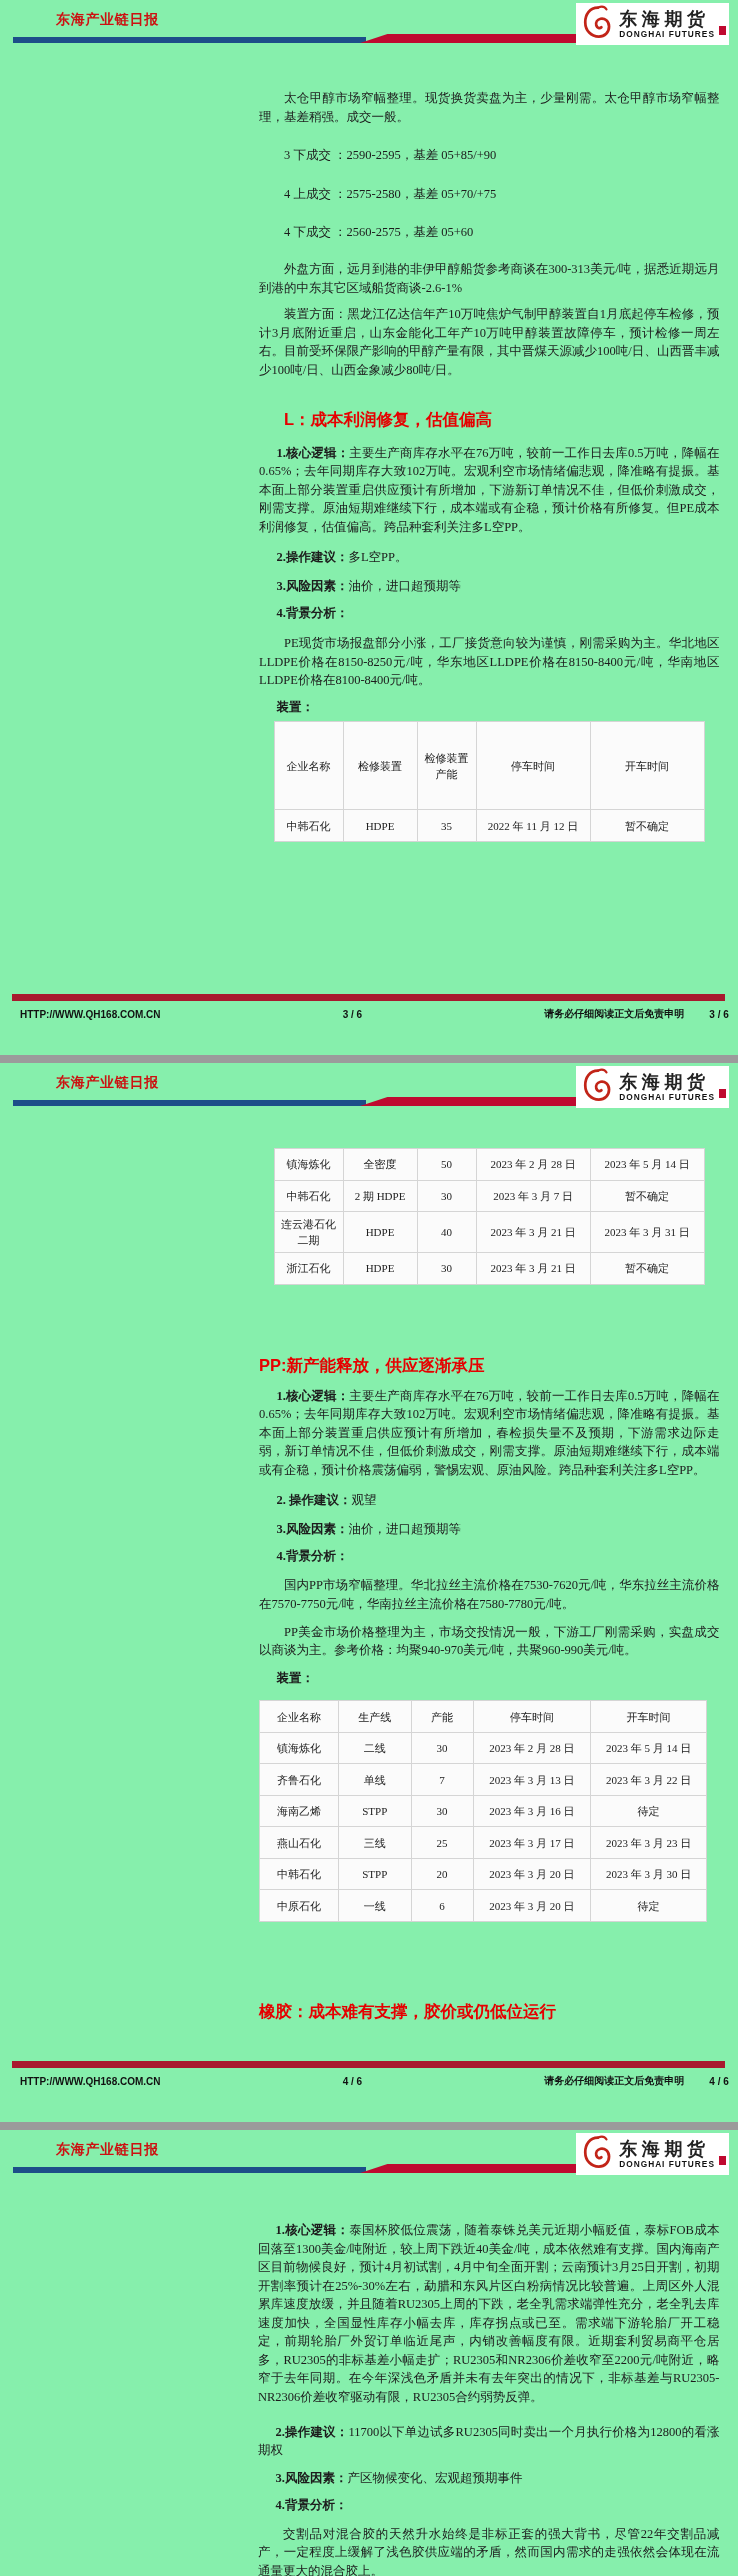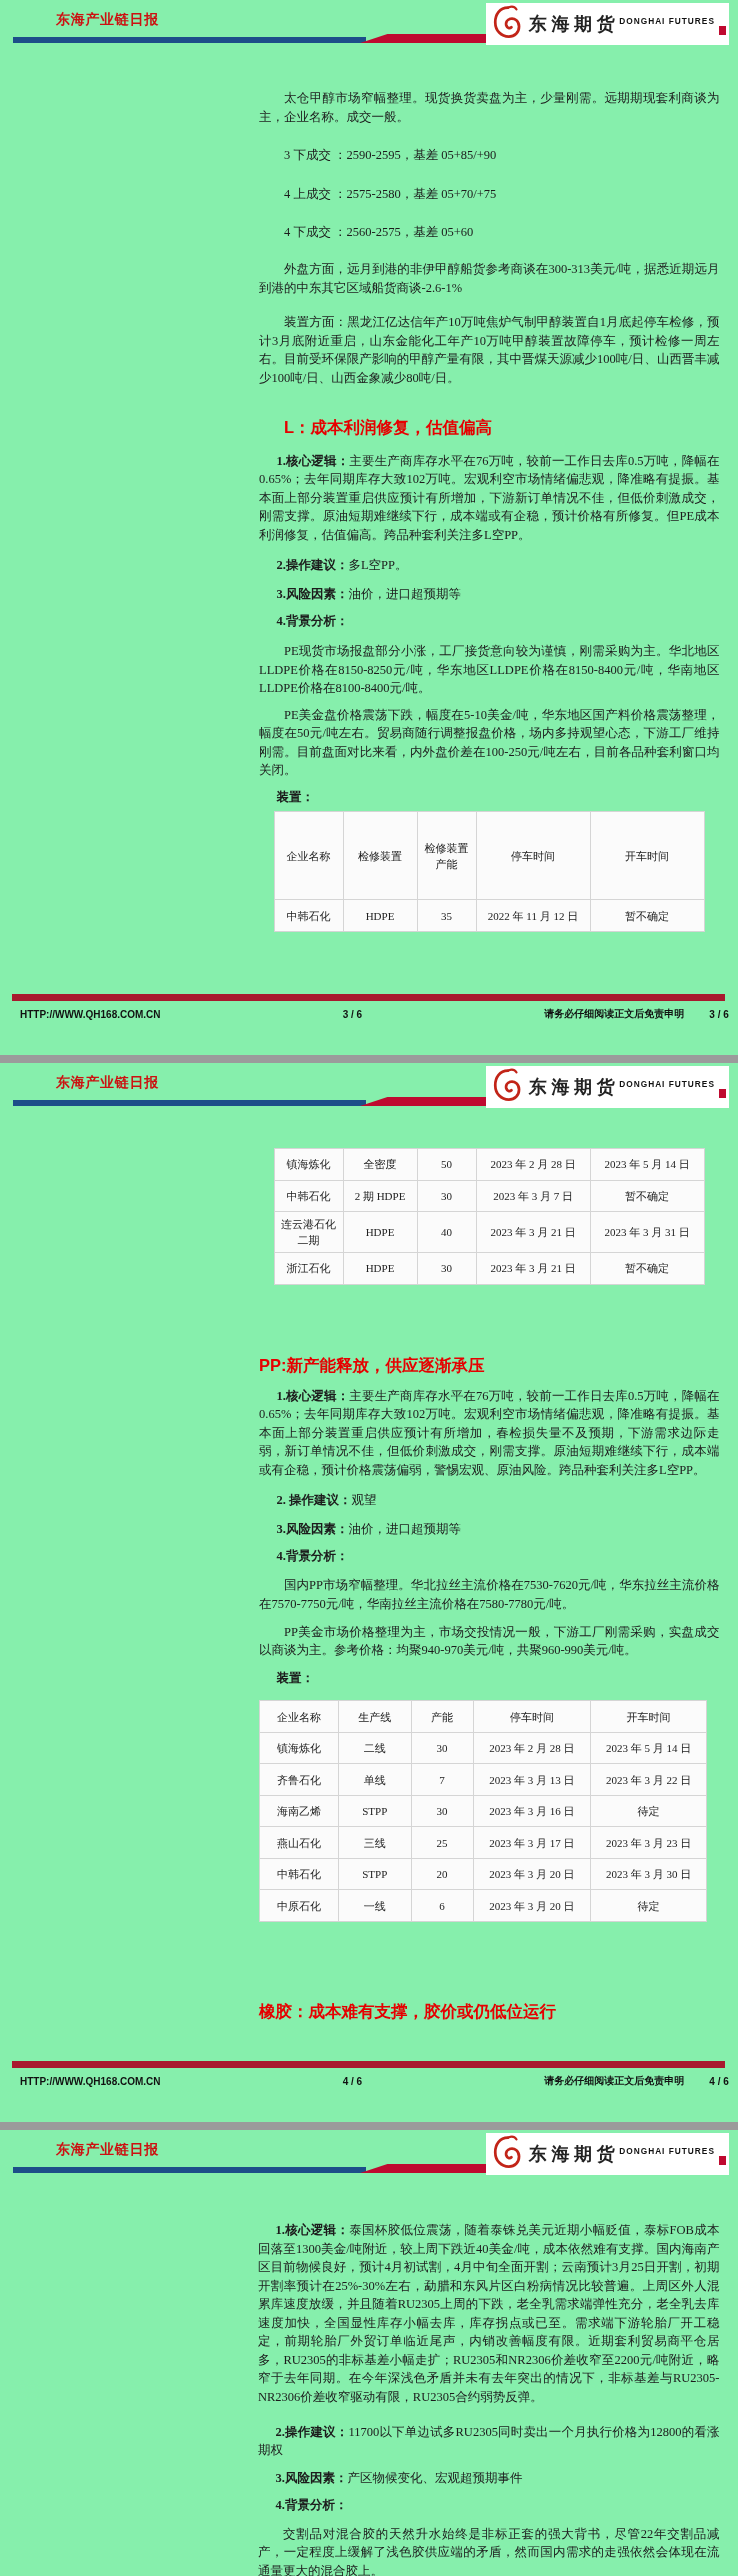--- a/index.html
+++ b/index.html
@@ -9,21 +9,21 @@
   .page-2{height:1059px;}
   .page-3{height:446px;}
   .page-sep{height:8px;background:#9b9b9b;}
   
   .hdr{position:relative;height:53px;}
   .hdr-title{position:absolute;left:56px;top:10.6px;font-family:"Liberation Sans",sans-serif;font-weight:bold;font-size:14px;color:#cc1111;letter-spacing:0.7px;}
   .hdr-bar{position:absolute;top:33px;left:13.2px;right:99px;height:10.6px;}
   .hdr-bar .blue{position:absolute;left:0;top:4px;width:353px;height:6px;background:#1d4e89;}
   .hdr-bar .red{position:absolute;left:347px;right:-83px;top:0.7px;height:9.2px;background:#bf0a30;clip-path:polygon(28px 0,100% 0,100% 100%,0 100%);}
   .logo{position:absolute;right:9.2px;top:2.6px;display:flex;align-items:center;gap:4px;background:#fff;padding:1.3px 2.6px 1.3px 5.3px;}
-  .logo-txt{display:flex;flex-direction:row;line-height:1;}
+  .logo-txt{display:flex;flex-direction:column;line-height:1;}
   .logo-cn{font-family:"Liberation Serif",serif;font-weight:bold;font-size:18px;letter-spacing:4.6px;color:#222;white-space:nowrap;}
   .logo-en{font-family:"Liberation Sans",sans-serif;font-weight:bold;font-size:8.3px;letter-spacing:1px;color:#111;margin-top:2px;white-space:nowrap;}
   .logo-sq{width:7.3px;height:9.2px;background:#bf0a30;align-self:flex-end;margin-bottom:9.2px;}
   
   .content{margin:0 18.5px 0 259px;}
   .c3{margin:0 18.5px 0 258px;}
   .p{font-size:12.5px;line-height:18.5px;text-align:justify;margin:18.5px 0 0;}
   .ind2{text-indent:2em;}
   .ind15{text-indent:1.4em;}
   .tline{font-size:12.5px;line-height:18.5px;margin:20px 0 0;text-indent:2em;white-space:nowrap;}
@@ -64,35 +64,34 @@
           </svg></span>
       <span class="logo-txt">
         <span class="logo-cn">东海期货</span>
         <span class="logo-en">DONGHAI FUTURES</span>
       </span>
       <span class="logo-sq"></span>
     </div>
   </div>
 
   <div class="content">
-    <p class="p ind2" style="margin-top:36px">太仓甲醇市场窄幅整理。现货换货卖盘为主，少量刚需。远期期现套利商谈为主，企业名称。成交一般。</p>
+    <p class="p ind2" style="margin-top:36px">太仓甲醇市场窄幅整理。现货换货卖盘为主，少量刚需。太仓甲醇市场窄幅整理，基差稍强。成交一般。</p>
     <p class="tline">3 下成交 ：2590-2595，基差 05+85/+90</p>
     <p class="tline">4 上成交 ：2575-2580，基差 05+70/+75</p>
     <p class="tline">4 下成交 ：2560-2575，基差 05+60</p>
     <p class="p ind2">外盘方面，远月到港的非伊甲醇船货参考商谈在300-313美元/吨，据悉近期远月到港的中东其它区域船货商谈-2.6-1%</p>
-    <p class="p ind2" style="margin-top:16px">装置方面：黑龙江亿达信年产10万吨焦炉气制甲醇装置自1月底起停车检修，预计3月底附近重启，山东金能化工年产10万吨甲醇装置故障停车，预计检修一周左右。目前受环保限产影响的甲醇产量有限，其中晋煤天源减少100吨/日、山西晋丰减少100吨/日、山西金象减少80吨/日。</p>
+    <p class="p ind2" style="margin-top:8px">装置方面：黑龙江亿达信年产10万吨焦炉气制甲醇装置自1月底起停车检修，预计3月底附近重启，山东金能化工年产10万吨甲醇装置故障停车，预计检修一周左右。目前受环保限产影响的甲醇产量有限，其中晋煤天源减少100吨/日、山西晋丰减少100吨/日、山西金象减少80吨/日。</p>
 
     <h2 class="sec-title sec-ind">L：成本利润修复，估值偏高</h2>
 
     <p class="p ind15" style="margin-top:13.2px"><b>1.核心逻辑：</b><span>主要生产商库存水平在76万吨，较前一工作日去库0.5万吨，降幅在0.65%；去年同期库存大致102万吨。宏观利空市场情绪偏悲观，降准略有提振。基本面上部分装置重启供应预计有所增加，下游新订单情况不佳，但低价刺激成交，刚需支撑。原油短期难继续下行，成本端或有企稳，预计价格有所修复。但PE成本利润修复，估值偏高。跨品种套利关注多L空PP。</span></p>
     <p class="p ind15" style="margin-top:12px"><b>2.操作建议：</b><span>多L空PP。</span></p>
     <p class="p ind15" style="margin-top:10px"><b>3.风险因素：</b><span>油价，进口超预期等</span></p>
     <p class="p ind15" style="margin-top:9.2px"><b>4.背景分析：</b></p>
     <p class="p ind2" style="margin-top:11.2px">PE现货市场报盘部分小涨，工厂接货意向较为谨慎，刚需采购为主。华北地区LLDPE价格在8150-8250元/吨，华东地区LLDPE价格在8150-8400元/吨，华南地区LLDPE价格在8100-8400元/吨。</p>
-    <p class="p ind2" style="margin-top:8px">PE美金盘价格震荡下跌，幅度在5-10美金/吨，华东地区国产料价格震荡整理，幅度在50元/吨左右。贸易商随行调整报盘价格，场内多持观望心态，下游工厂维持刚需。目前盘面对比来看，内外盘价差在100-250元/吨左右，目前各品种套利窗口均关闭。</p>
     <p class="p ind15" style="margin-top:8.6px"><b>装置：</b></p>
 
     <table class="tbl" style="margin-top:4.6px">
       <colgroup>
           <col style="width:69px">
           <col style="width:74px">
           <col style="width:59px">
           <col style="width:114px">
           <col style="width:114px">
         </colgroup>

